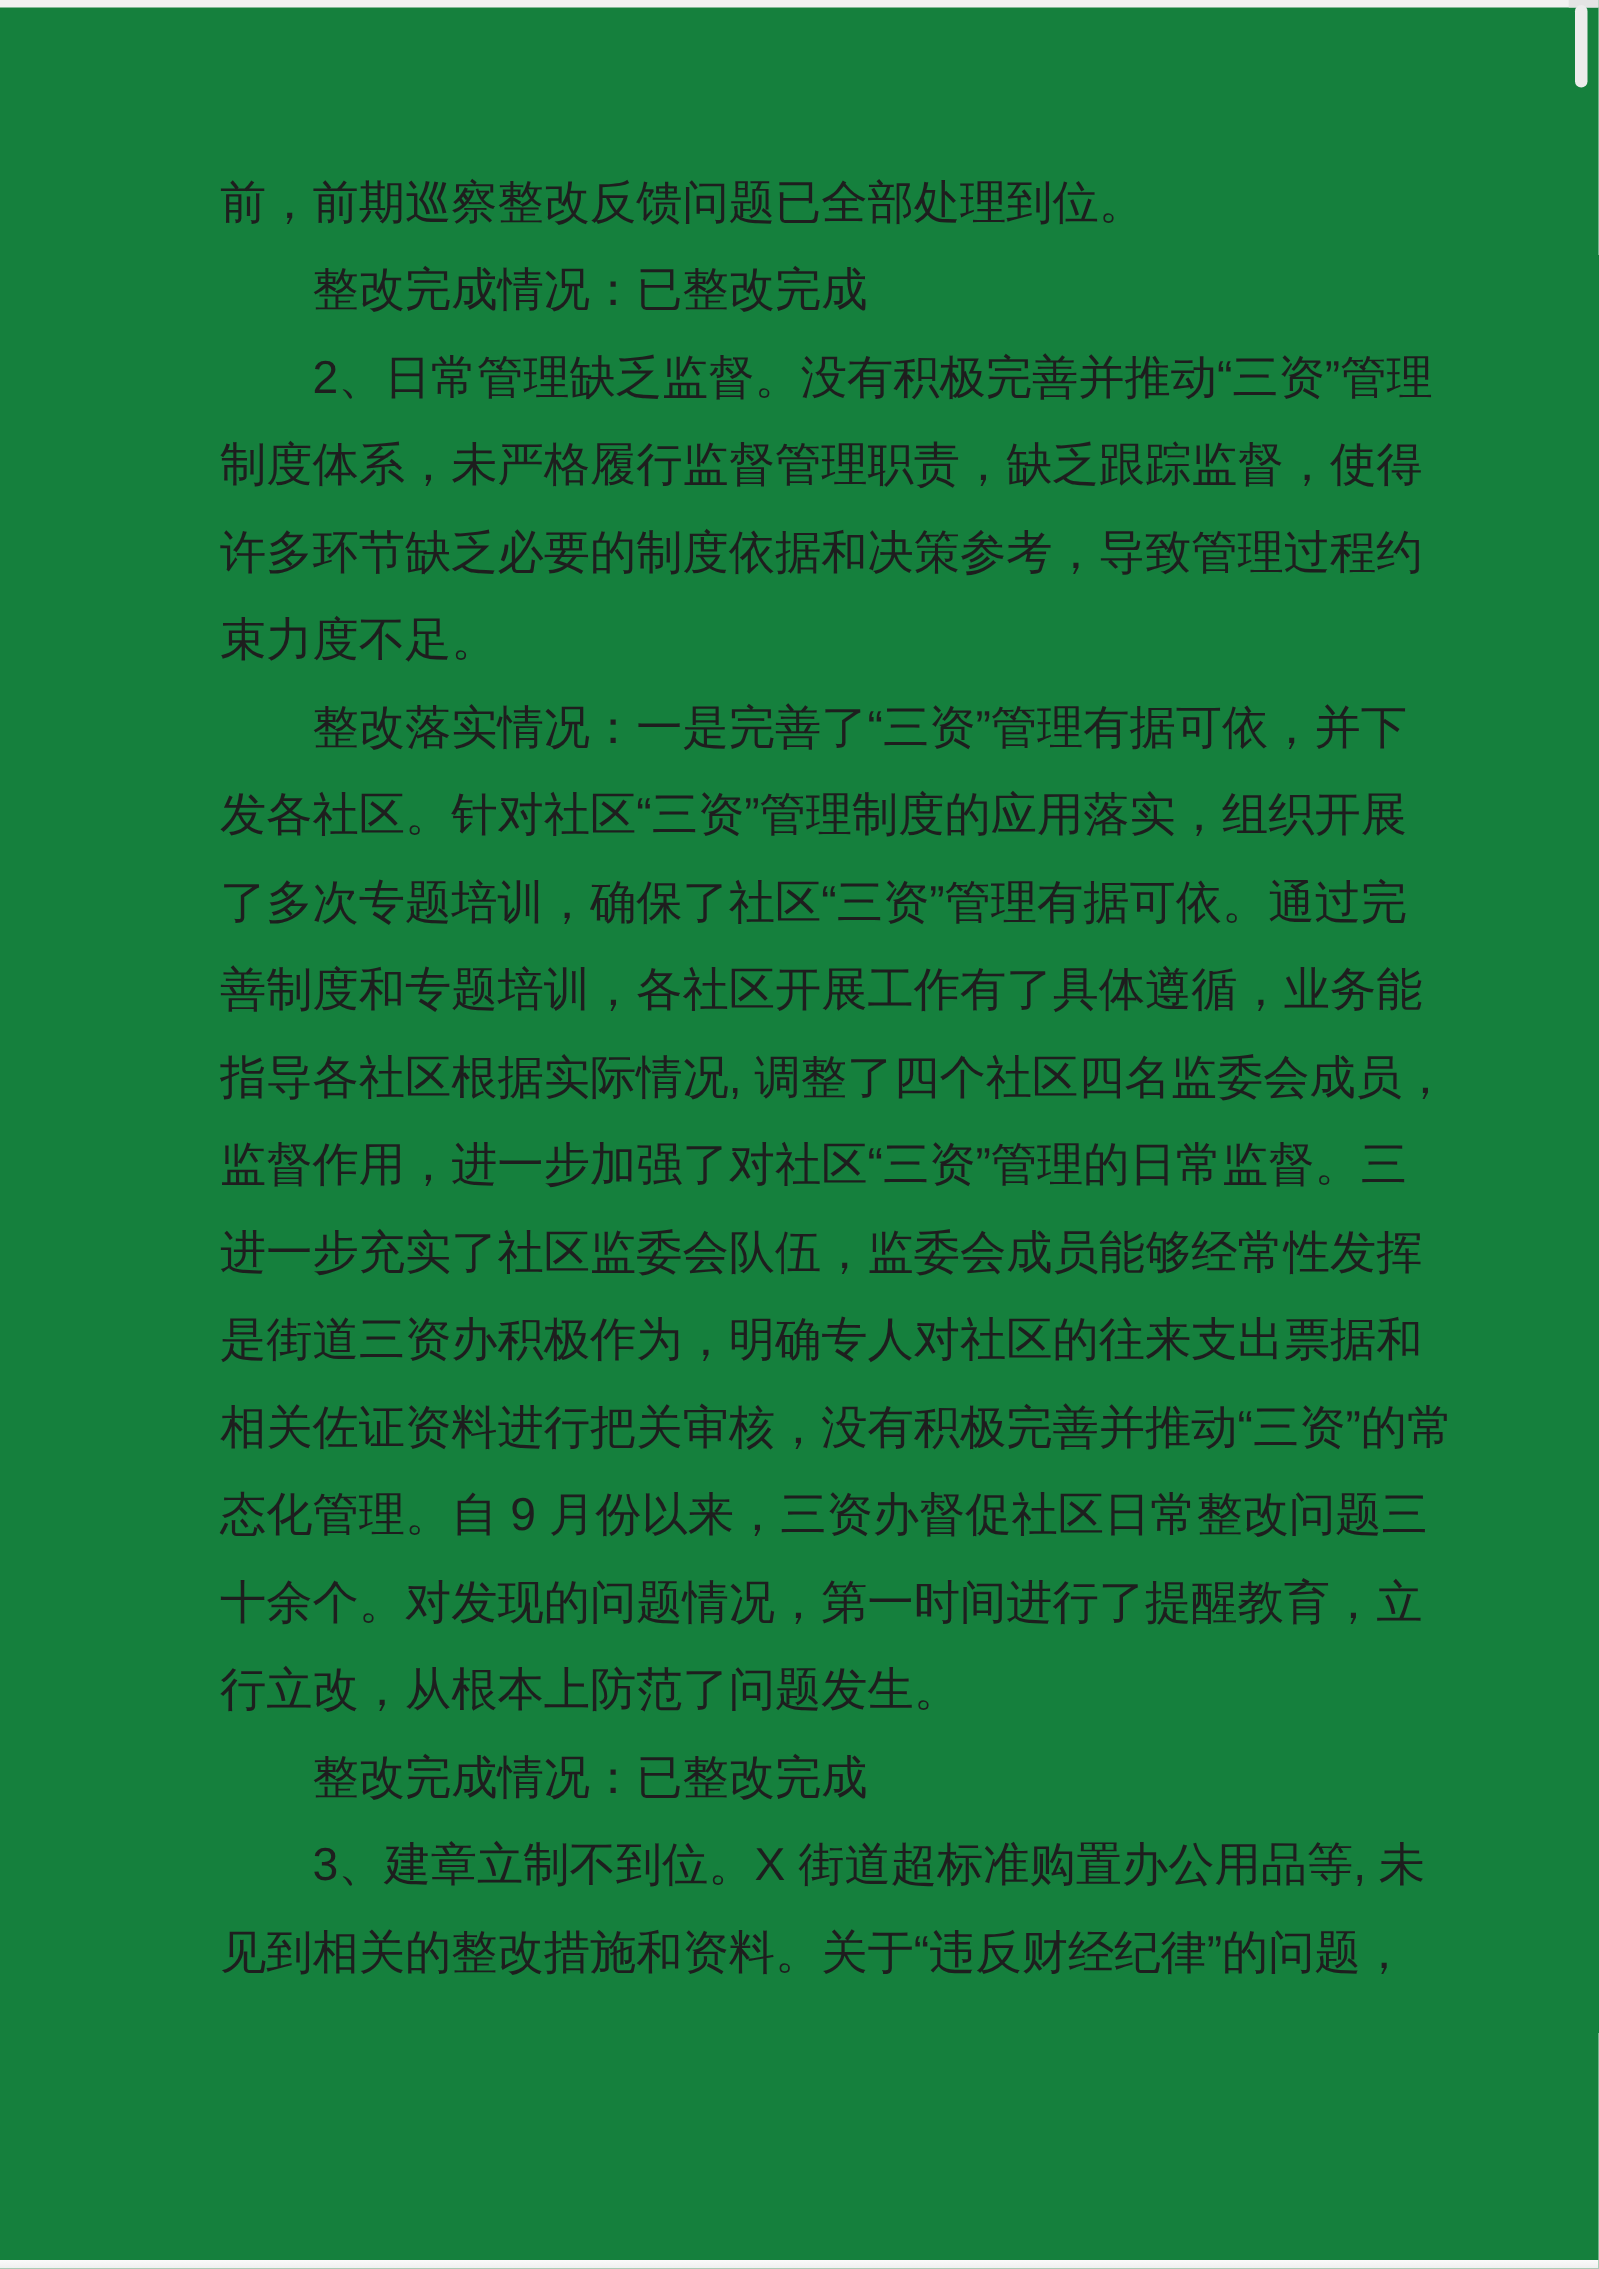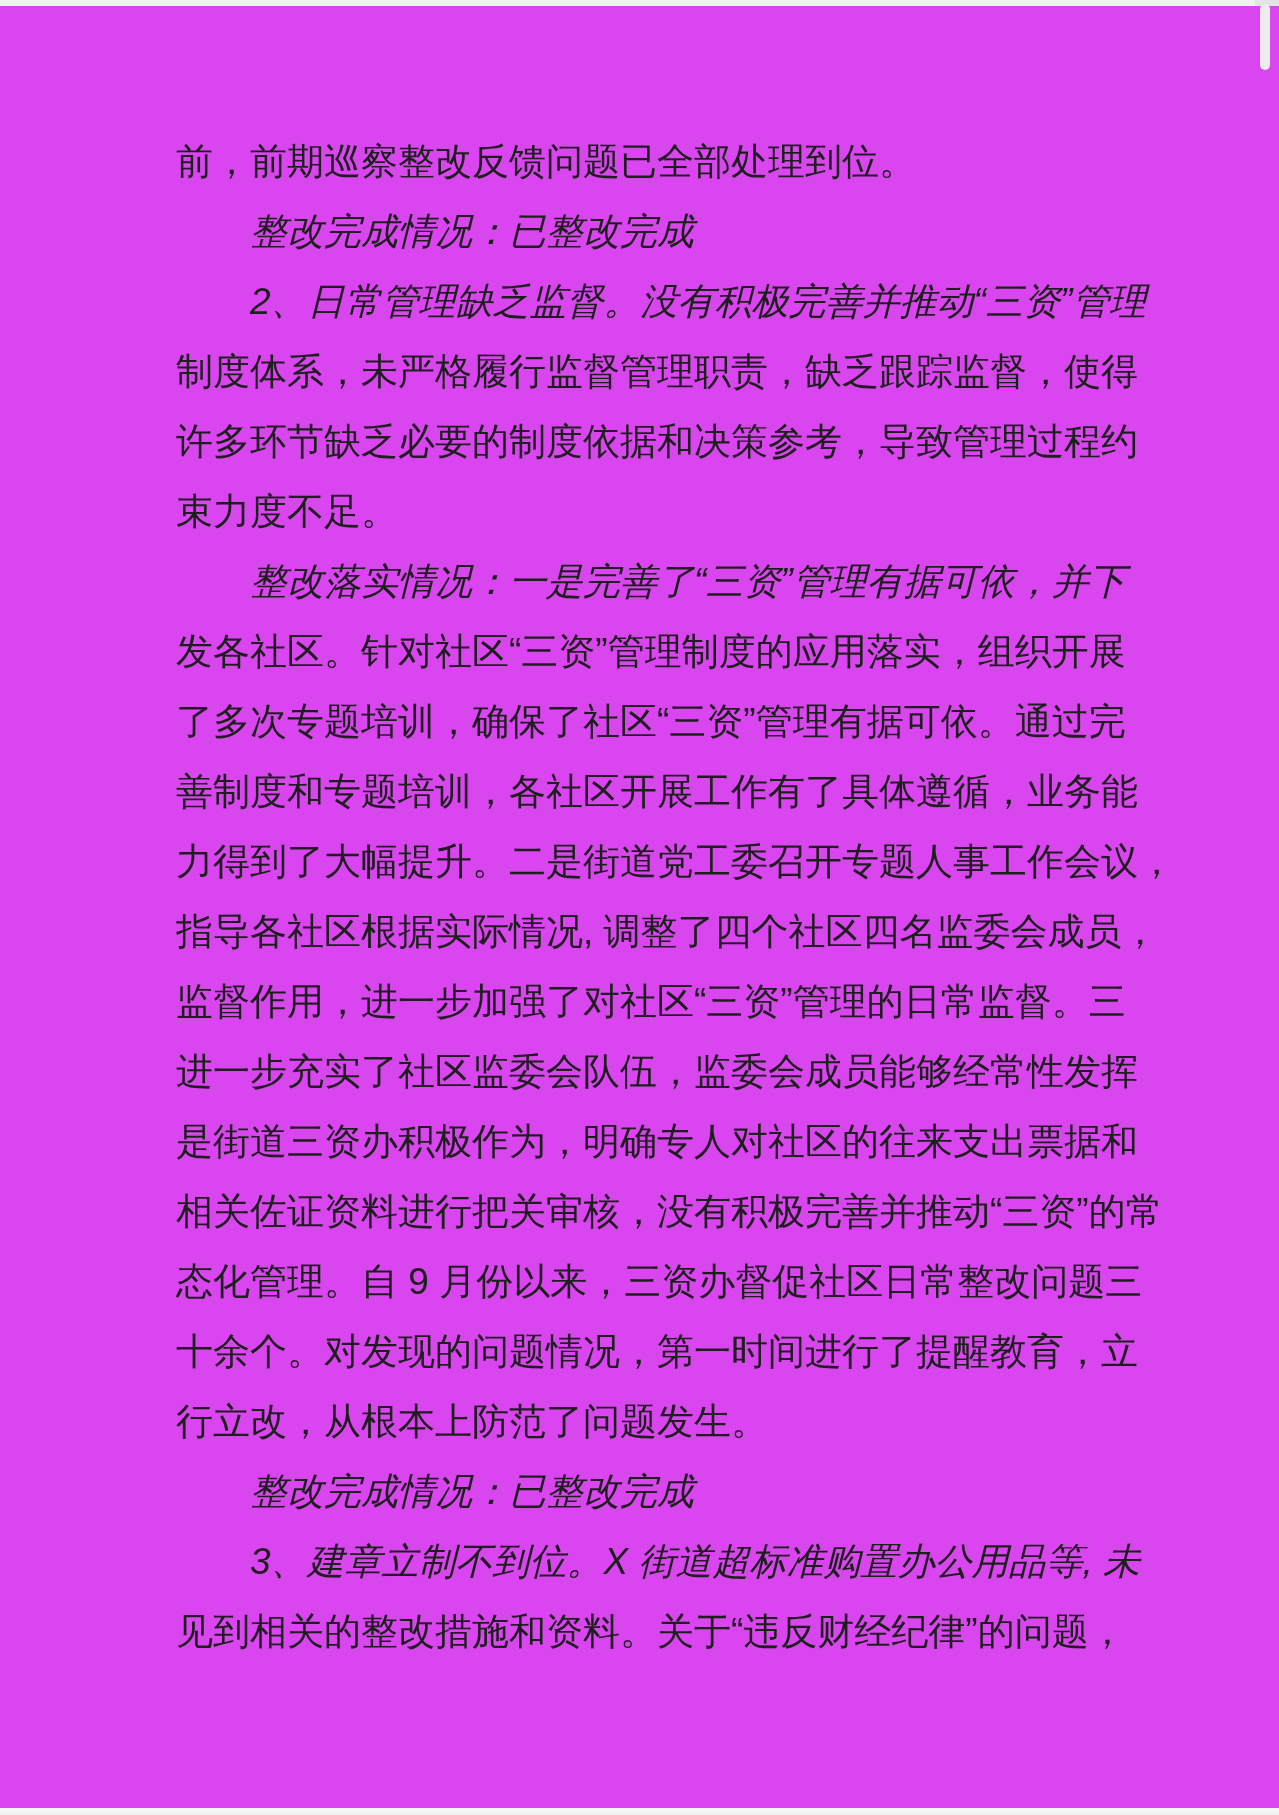--- a/index.html
+++ b/index.html
@@ -1,20 +1,20 @@
 <!DOCTYPE html>
 <html><head>
 <meta charset="utf-8">
 <style>
   html, body { margin: 0; padding: 0; background: #ffffff; }
   .screen {
     position: relative;
     width: 1279px;
     height: 1815px;
-    background: #d946ef;
+    background: #15803d;
     overflow: hidden;
     font-family: "Liberation Sans", sans-serif;
   }
   .top-strip {
     position: absolute; top: 0; left: 0;
     width: 100%; height: 6px;
     background: #f1f1f1;
   }
   .corner-patch {
     position: absolute; top: 0; right: 0;
@@ -49,39 +49,37 @@
     text-align: left;
     color: #1e1e1e;
   }
   .line.fill {
     text-align: justify;
     text-align-last: justify;
     text-justify: inter-character;
   }
   .line.indent {
     padding-left: 74px;
-    font-style: italic;
   }
 </style>
 </head>
 <body>
 
 <div class="screen">
   <div class="doc-page" id="doc-page">
       <div class="line">前，前期巡察整改反馈问题已全部处理到位。</div>
       <div class="line indent">整改完成情况：已整改完成</div>
       <div class="line fill indent">2、日常管理缺乏监督。没有积极完善并推动“三资”管理</div>
       <div class="line fill">制度体系，未严格履行监督管理职责，缺乏跟踪监督，使得</div>
       <div class="line fill">许多环节缺乏必要的制度依据和决策参考，导致管理过程约</div>
       <div class="line">束力度不足。</div>
       <div class="line fill indent">整改落实情况：一是完善了“三资”管理有据可依，并下</div>
       <div class="line fill">发各社区。针对社区“三资”管理制度的应用落实，组织开展</div>
       <div class="line fill">了多次专题培训，确保了社区“三资”管理有据可依。通过完</div>
       <div class="line fill">善制度和专题培训，各社区开展工作有了具体遵循，业务能</div>
-      <div class="line fill">力得到了大幅提升。二是街道党工委召开专题人事工作会议，</div>
       <div class="line fill">指导各社区根据实际情况, 调整了四个社区四名监委会成员，</div>
       <div class="line fill">监督作用，进一步加强了对社区“三资”管理的日常监督。三</div>
       <div class="line fill">进一步充实了社区监委会队伍，监委会成员能够经常性发挥</div>
       <div class="line fill">是街道三资办积极作为，明确专人对社区的往来支出票据和</div>
       <div class="line fill">相关佐证资料进行把关审核，没有积极完善并推动“三资”的常</div>
       <div class="line fill">态化管理。自 9 月份以来，三资办督促社区日常整改问题三</div>
       <div class="line fill">十余个。对发现的问题情况，第一时间进行了提醒教育，立</div>
       <div class="line">行立改，从根本上防范了问题发生。</div>
       <div class="line indent">整改完成情况：已整改完成</div>
       <div class="line fill indent">3、建章立制不到位。X 街道超标准购置办公用品等, 未</div>

